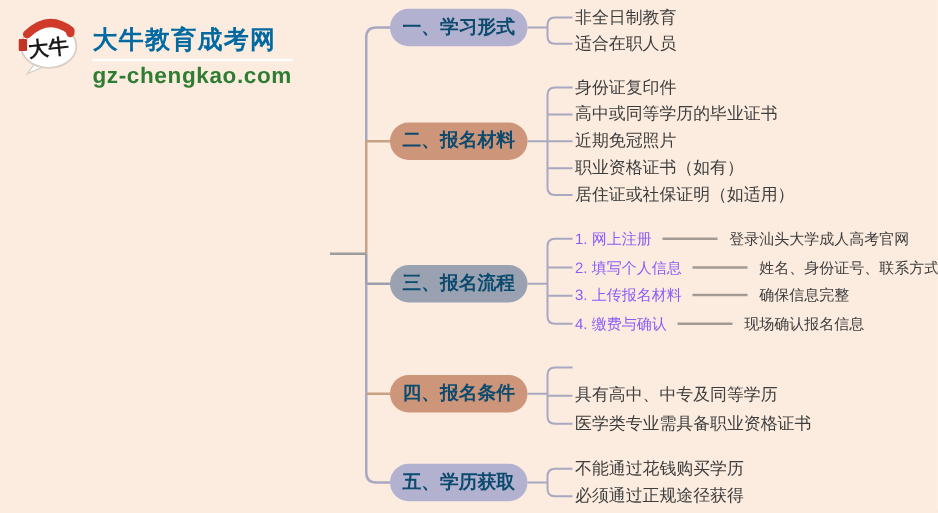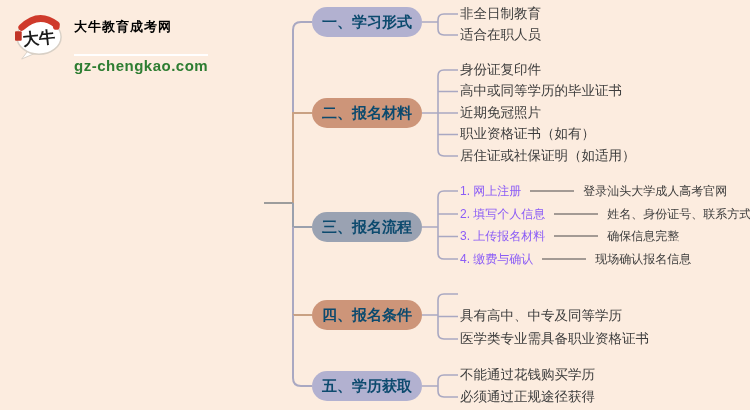--- a/index.html
+++ b/index.html
@@ -3,23 +3,23 @@
 <meta charset="utf-8">
 <style>
   html,body{margin:0;padding:0;}
   body{font-family:"Liberation Sans","DejaVu Sans",sans-serif;}
   #stage{position:relative;width:750px;height:410px;overflow:hidden;background:#fcecdf;}
 
   
   .logo{position:absolute;left:12px;top:12px;display:flex;align-items:flex-start;}
   .logo-badge{width:54px;height:48px;}
   .logo-text{margin-left:8px;margin-top:6px;}
-  .logo-name{font-size:13px;font-weight:bold;color:#000000;letter-spacing:1px;
-             border-bottom:2px solid rgba(255,255,255,.95);padding-bottom:18px;}
-  .logo-url{font-size:15px;font-weight:bold;color:#2e7d32;margin-top:1px;letter-spacing:.5px;}
+  .logo-name{font-size:20px;font-weight:bold;color:#0369a1;letter-spacing:1px;
+             border-bottom:2px solid rgba(255,255,255,.95);padding-bottom:2px;}
+  .logo-url{font-size:18px;font-weight:bold;color:#2e7d32;margin-top:1px;letter-spacing:.5px;}
 
   
   .root-pill{position:absolute;left:8px;top:188px;width:256px;height:31px;border-radius:17px;
              color:#fff;font-size:15px;font-weight:bold;text-align:center;line-height:31px;}
 
   
   .branch-pill{position:absolute;left:312px;width:110px;height:30px;border-radius:16px;
                color:#0c4a6e;font-size:15px;font-weight:bold;text-align:center;line-height:30px;}
 
   

